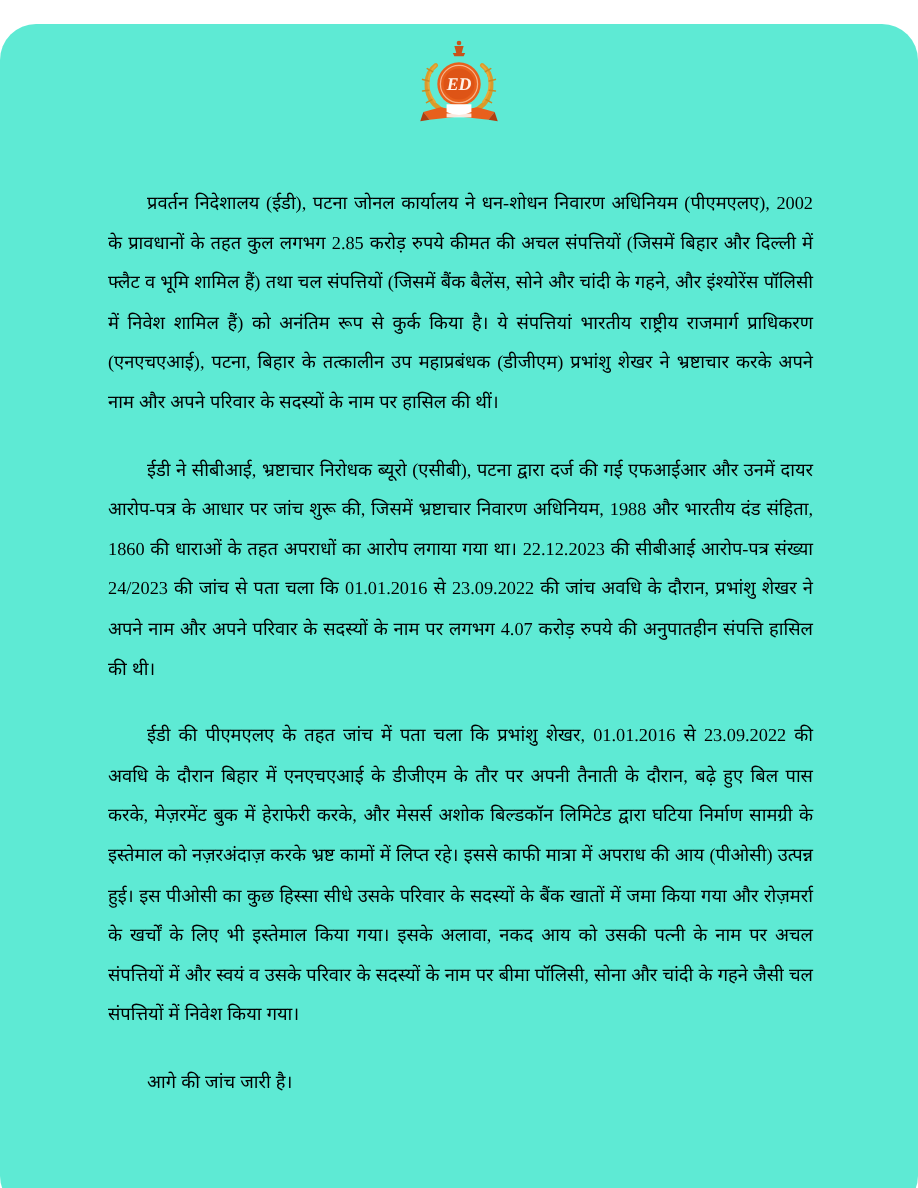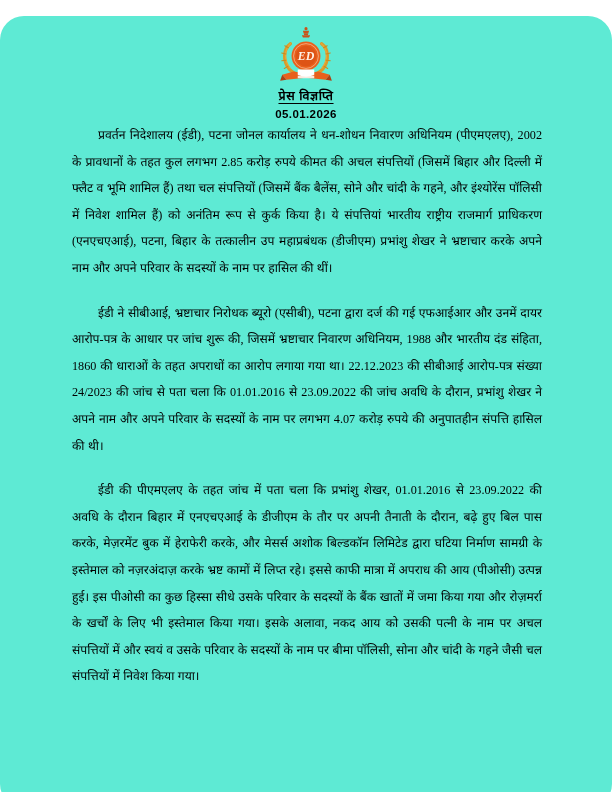--- a/index.html
+++ b/index.html
@@ -144,25 +144,22 @@
 
       <path d="M14 94 L36 88 L60 92 L84 88 L106 94 L98 104 L60 100 L22 104 Z" fill="#E8601C"></path>
       <path d="M14 94 L22 104 L10 106 Z" fill="#B03E10"></path>
       <path d="M106 94 L98 104 L110 106 Z" fill="#B03E10"></path>
 
       <path d="M44 84 h32 v10 q-16 8, -32 0 z" fill="#FFFFFF"></path>
       <rect x="44" y="96" width="32" height="5" fill="#FFFFFF" opacity="0.85"></rect>
     </svg>
   </div>
 
-  <div class="header">
-    <div class="press-title">प्रेस विज्ञप्ति</div>
-    <div class="press-date">05.01.2026</div>
-  </div>
 
   <div class="body-text">
     <p class="para"><span>प्रवर्तन निदेशालय (ईडी), पटना जोनल कार्यालय ने धन-शोधन निवारण अधिनियम (पीएमएलए), 2002 के प्रावधानों के तहत कुल </span><b>लगभग 2.85 करोड़ रुपये</b><span> कीमत की अचल संपत्तियों (जिसमें बिहार और दिल्ली में फ्लैट व भूमि शामिल हैं) तथा चल संपत्तियों (जिसमें बैंक बैलेंस, सोने और चांदी के गहने, और इंश्योरेंस पॉलिसी में निवेश शामिल हैं) को अनंतिम रूप से कुर्क किया है। ये संपत्तियां भारतीय राष्ट्रीय राजमार्ग प्राधिकरण (एनएचएआई), पटना, बिहार के तत्कालीन उप महाप्रबंधक (डीजीएम) प्रभांशु शेखर ने भ्रष्टाचार करके अपने नाम और अपने परिवार के सदस्यों के नाम पर हासिल की थीं।</span></p>
     <p class="para"><span>ईडी ने सीबीआई, भ्रष्टाचार निरोधक ब्यूरो (एसीबी), पटना द्वारा दर्ज की गई एफआईआर और उनमें दायर आरोप-पत्र के आधार पर जांच शुरू की, जिसमें भ्रष्टाचार निवारण अधिनियम, 1988 और भारतीय दंड संहिता, 1860 की धाराओं के तहत अपराधों का आरोप लगाया गया था। 22.12.2023 की सीबीआई आरोप-पत्र संख्या 24/2023 की जांच से पता चला कि 01.01.2016 से 23.09.2022 की जांच अवधि के दौरान, प्रभांशु शेखर ने अपने नाम और अपने परिवार के सदस्यों के नाम पर </span><b>लगभग 4.07 करोड़ रुपये</b><span> की अनुपातहीन संपत्ति हासिल की थी।</span></p>
     <p class="para"><span>ईडी की पीएमएलए के तहत जांच में पता चला कि प्रभांशु शेखर, 01.01.2016 से 23.09.2022 की अवधि के दौरान बिहार में एनएचएआई के डीजीएम के तौर पर अपनी तैनाती के दौरान, बढ़े हुए बिल पास करके, मेज़रमेंट बुक में हेराफेरी करके, और मेसर्स अशोक बिल्डकॉन लिमिटेड द्वारा घटिया निर्माण सामग्री के इस्तेमाल को नज़रअंदाज़ करके भ्रष्ट कामों में लिप्त रहे। इससे काफी मात्रा में अपराध की आय (पीओसी) उत्पन्न हुई। इस पीओसी का कुछ हिस्सा सीधे उसके परिवार के सदस्यों के बैंक खातों में जमा किया गया और रोज़मर्रा के खर्चों के लिए भी इस्तेमाल किया गया। इसके अलावा, नकद आय को उसकी पत्नी के नाम पर अचल संपत्तियों में और स्वयं व उसके परिवार के सदस्यों के नाम पर बीमा पॉलिसी, सोना और चांदी के गहने जैसी चल संपत्तियों में निवेश किया गया।</span></p>
+    <p class="para"><span>आगे की जांच जारी है।</span></p>
   </div>
 
 
 </div>
 
 </body></html>

